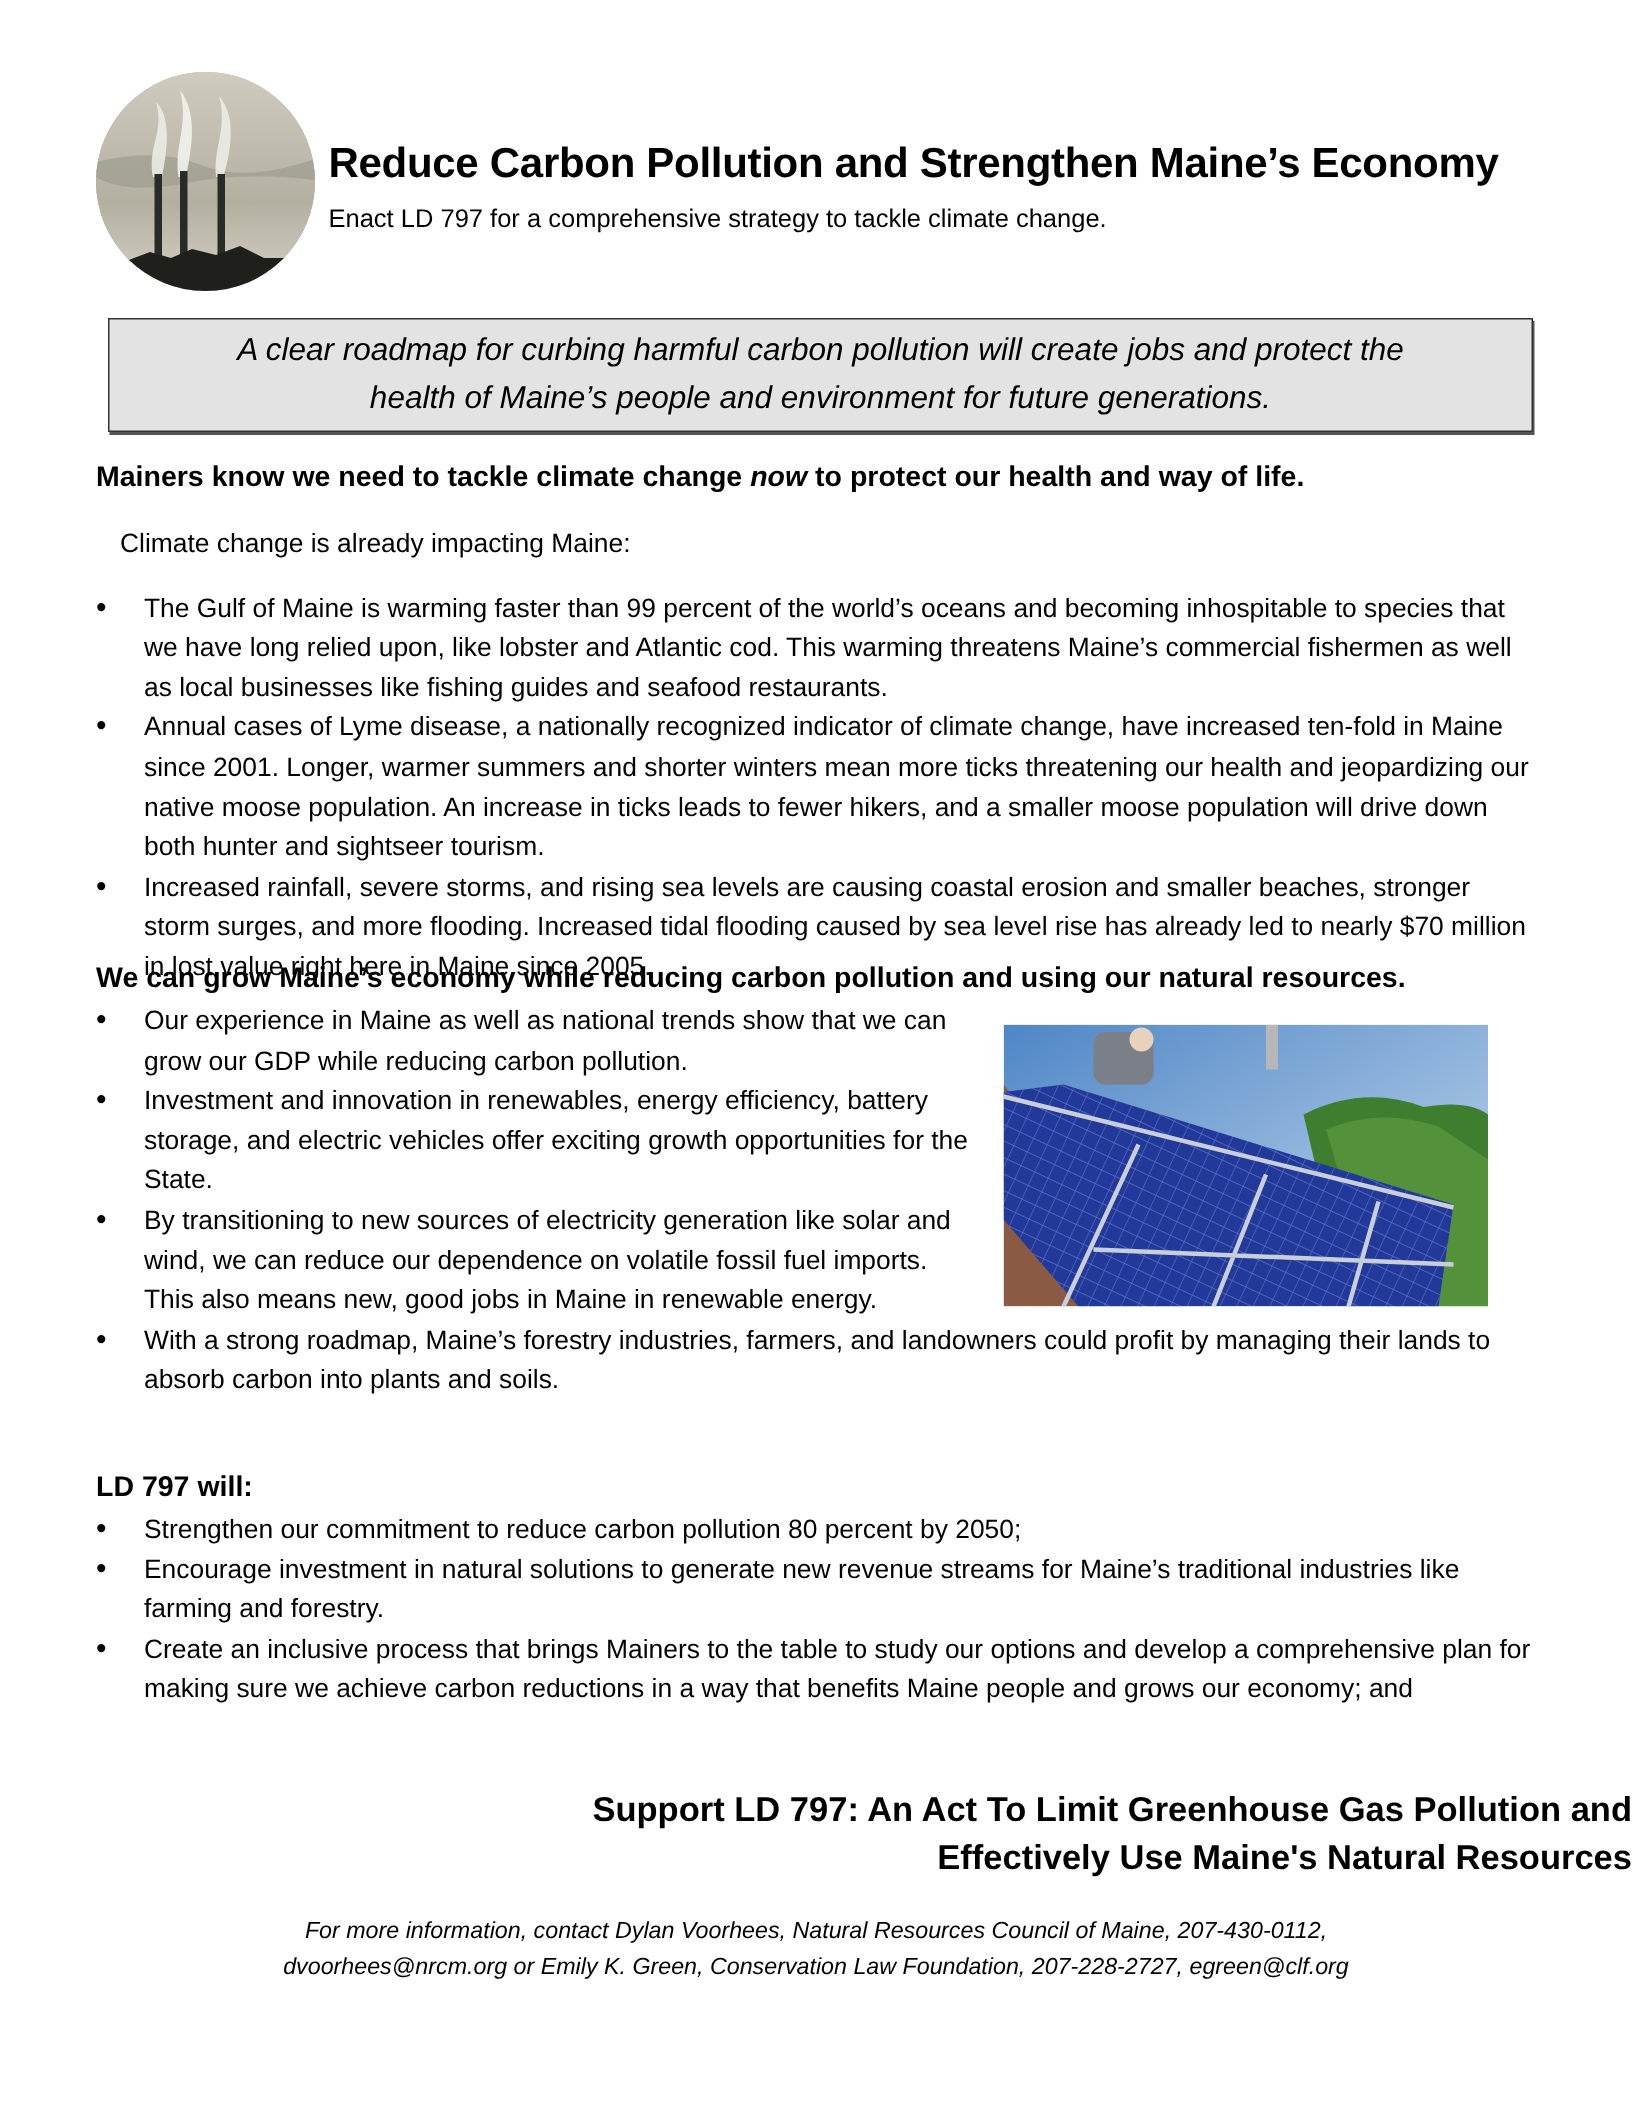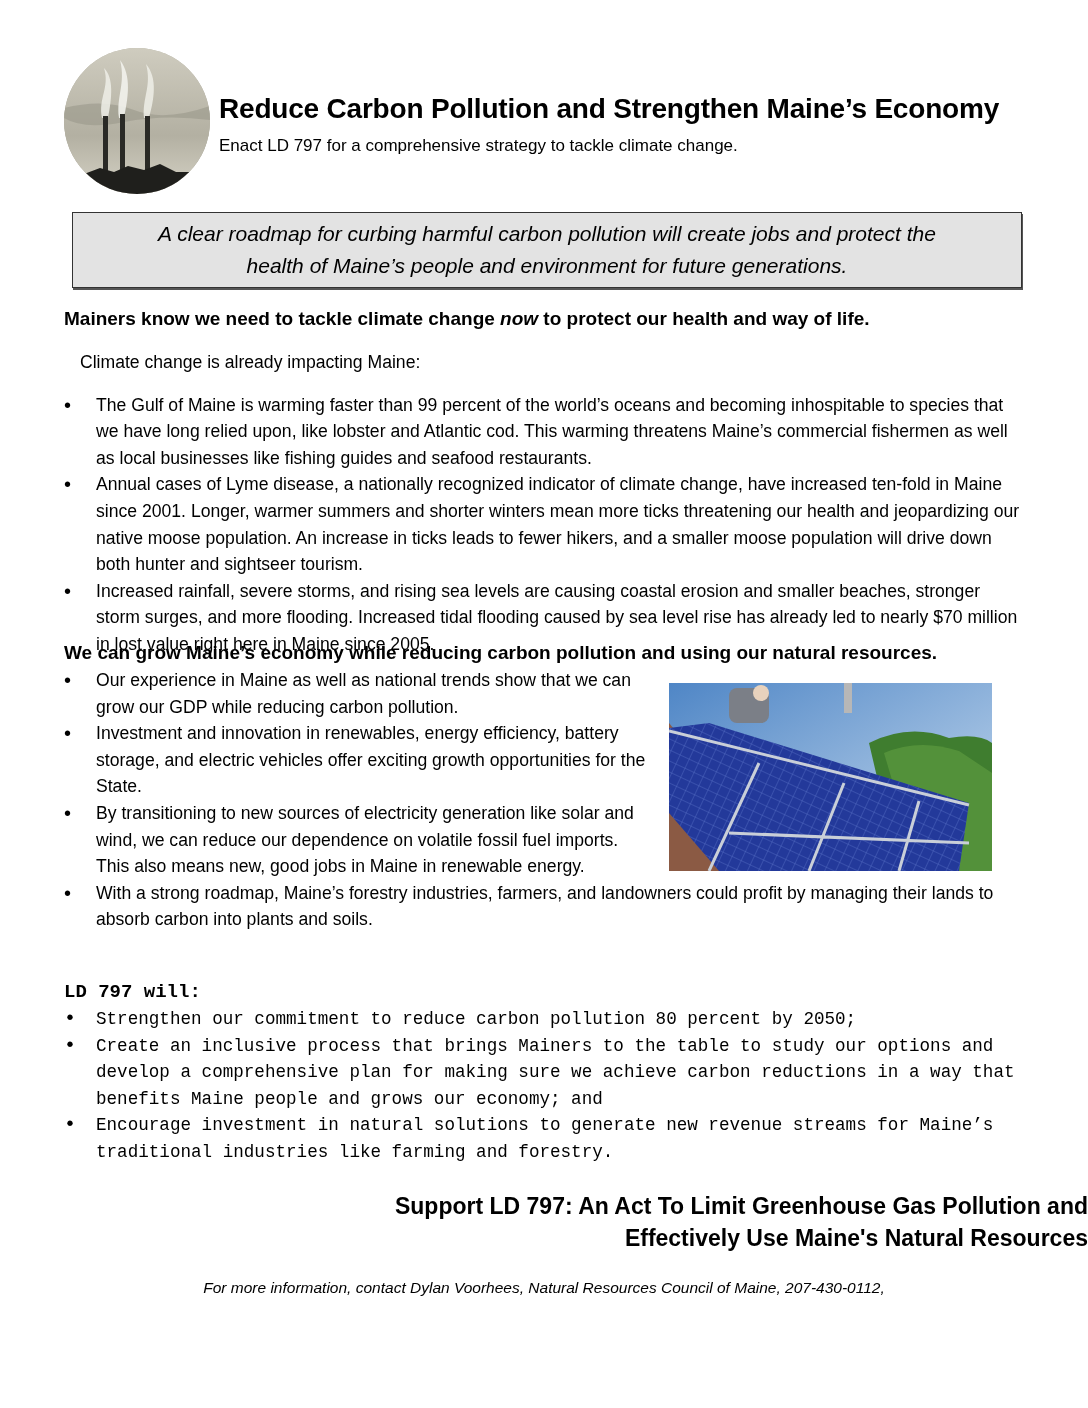--- a/index.html
+++ b/index.html
@@ -16,21 +16,21 @@
   .callout span { display: block; }
   .sec { position: absolute; left: 64px; right: 64px; font-size: 17.6px; line-height: 26.6px; }
   .sec h2 { margin: 0; font-size: 19px; font-weight: bold; line-height: 28px; white-space: nowrap; }
   .sec p { margin: 16px; }
   ul.bul { list-style: none; margin: 0; padding: 0; }
   ul.bul li { position: relative; padding-left: 32px; }
   ul.bul li::before { content: "\2022"; position: absolute; left: 0; top: 0; font-size: 20px; }
   #s1 { top: 305px; }
   #s2 { top: 639px; }
   #s2 .narrow li.n { width: 560px; }
-  #s3 { top: 978px; font-family: Liberation Mono, monospace; }
+  #s3 { top: 978px; font-family: Liberation Sans, sans-serif; }
   .solar { position: absolute; left: 669px; top: 683px; width: 323px; height: 188px; overflow: hidden; }
   .solar svg { width: 100%; height: 100%; display: block; }
   .support { position: absolute; left: 0; right: 0; top: 1190px; text-align: right; font-weight: bold; font-size: 23px; line-height: 32px; padding-left: 36px; }
   .contact { position: absolute; left: 0; right: 0; top: 1276px; text-align: center; font-style: italic; font-size: 15.5px; line-height: 24px; }
 </style>
 </head>
 <body>
 
 <div class="logo">
   <svg viewBox="0 0 146 146">
@@ -104,25 +104,26 @@
     <rect x="60" y="5" width="40" height="35" rx="8" fill="#7b7f87"></rect>
     <circle cx="92" cy="10" r="8" fill="#e8d2bd"></circle>
     <rect x="175" y="0" width="8" height="30" fill="#b7b7b7"></rect>
   </svg>
 </div>
 
 <div class="sec" id="s3">
   <h2>LD 797 will:</h2>
   <ul class="bul">
     <li>Strengthen our commitment to reduce carbon pollution 80 percent by 2050;</li>
+    <li>Encourage investment in natural solutions to generate new revenue streams for Maine’s traditional industries like farming and forestry.</li>
     <li>Create an inclusive process that brings Mainers to the table to study our options and develop a comprehensive plan for making sure we achieve carbon reductions in a way that benefits Maine people and grows our economy; and</li>
-    <li>Encourage investment in natural solutions to generate new revenue streams for Maine’s traditional industries like farming and forestry.</li>
   </ul>
 </div>
 
 <div class="support">
   <div>Support LD 797: An Act To Limit Greenhouse Gas Pollution and</div>
   <div>Effectively Use Maine's Natural Resources</div>
 </div>
 
 <div class="contact">
   <div>For more information, contact Dylan Voorhees, Natural Resources Council of Maine, 207-430-0112,</div>
+  <div><span>dvoorhees@nrcm.org</span><span> or Emily K. Green, Conservation Law Foundation, 207-228-2727, </span><span>egreen@clf.org</span></div>
 </div>
 
 </body></html>

